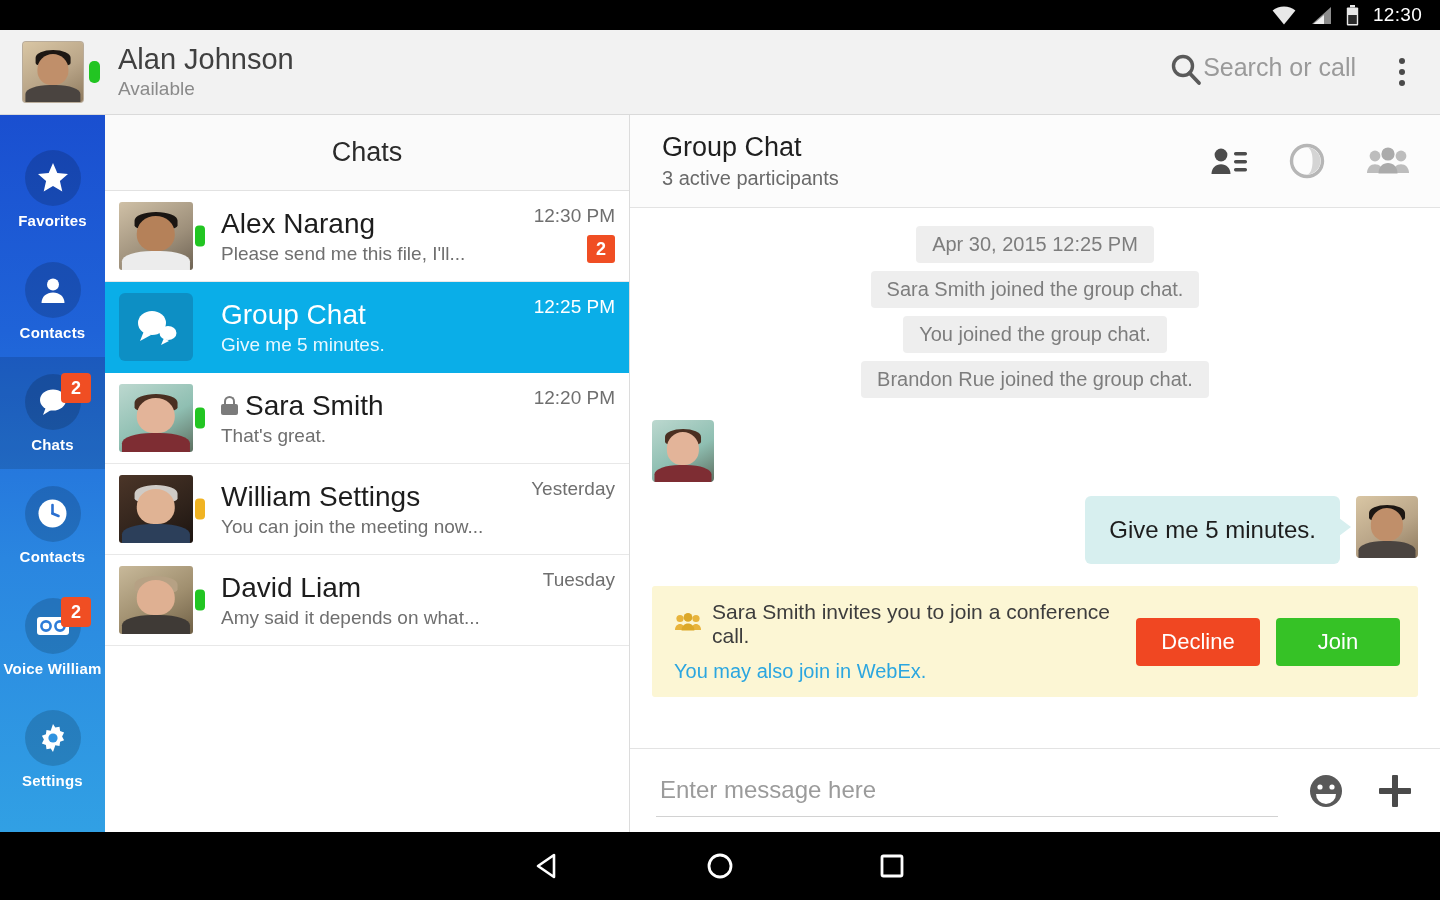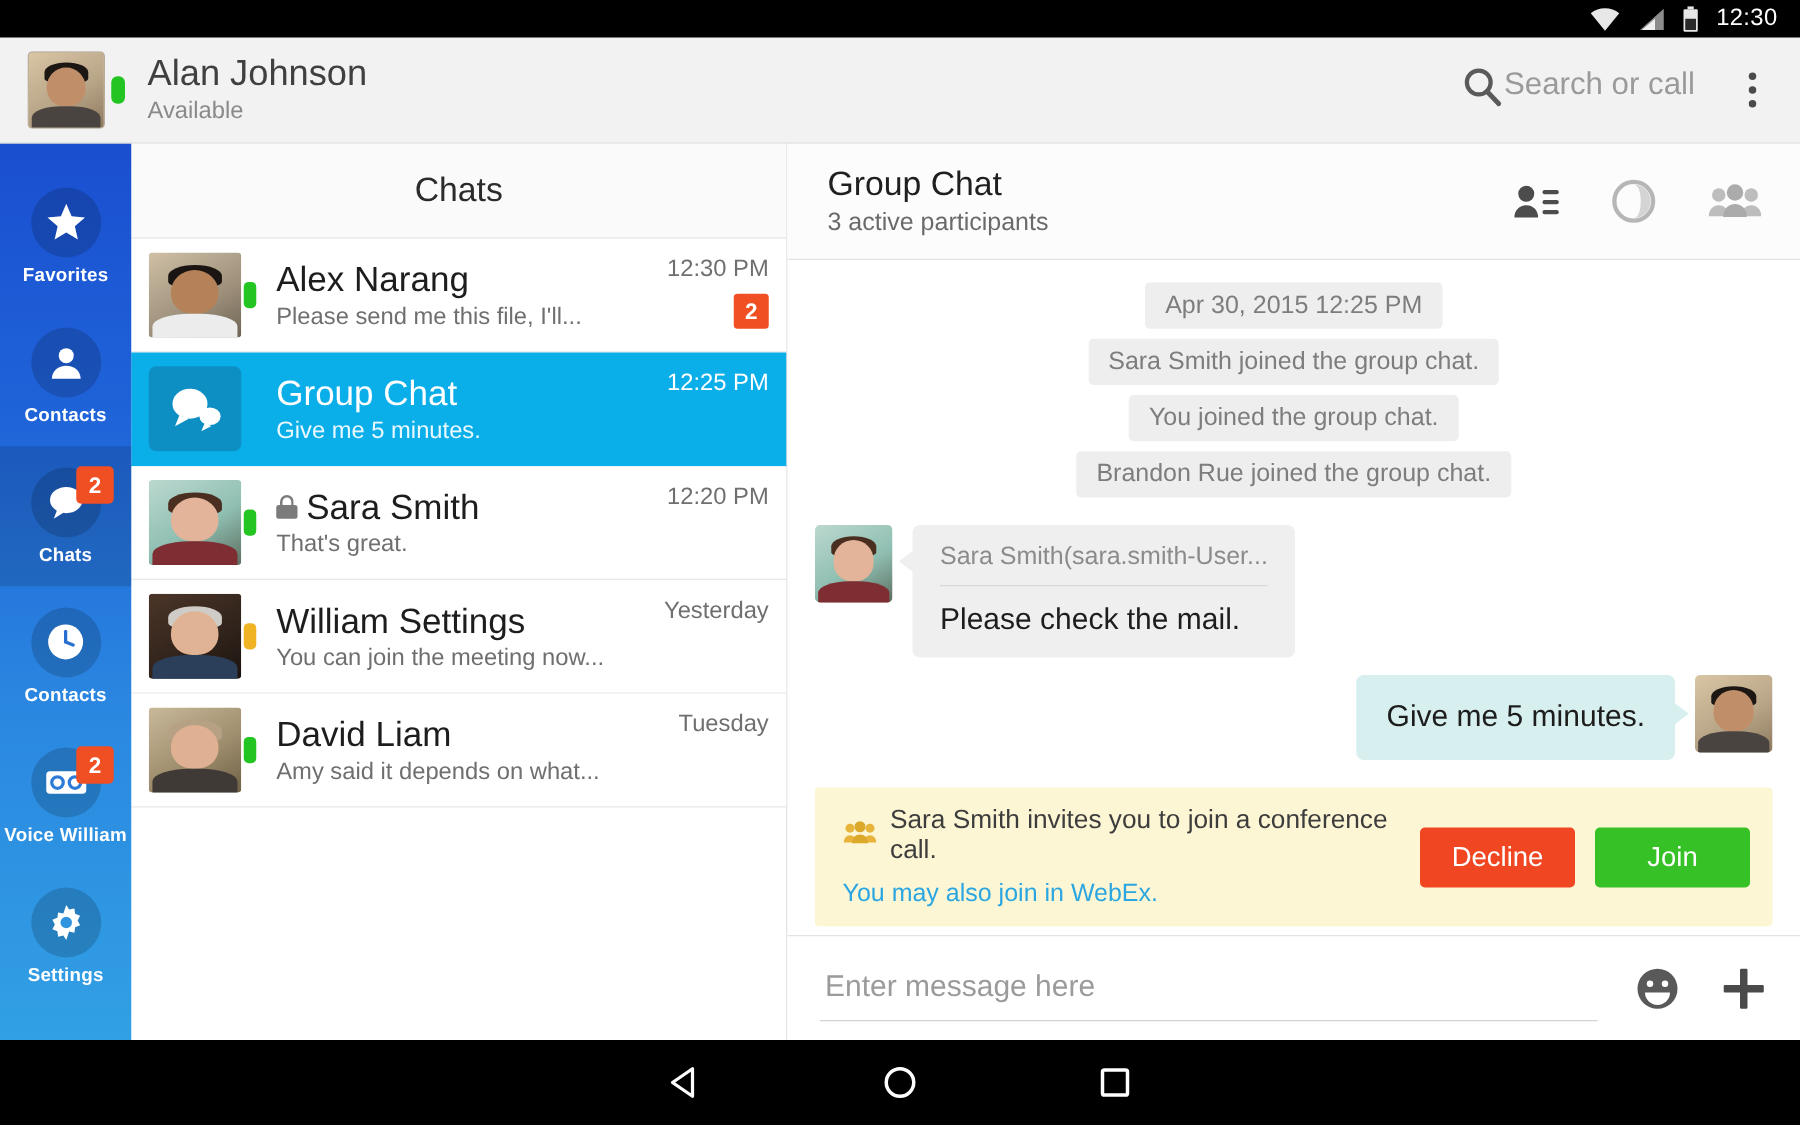--- a/index.html
+++ b/index.html
@@ -541,24 +541,20 @@
 
         <div class="msg-row in">
           <div class="msg-av">
             <div class="face">
               <div class="bg" style="background:linear-gradient(150deg,#bcd8cf 0%,#8fbfb2 55%,#5d6f60 100%)"></div>
               <div class="hair" style="background:#4a2f21"></div>
               <div class="head" style="background:#e3b499"></div>
               <div class="body" style="background:#7e2d33"></div>
             </div>
           </div>
-          <div class="bubble in">
-            <div class="bubble-sender">Sara Smith(sara.smith-User...</div>
-            <div class="bubble-text">Please check the mail.</div>
-          </div>
         </div>
 
         <div class="msg-row out">
           <div class="bubble out">
             <div class="bubble-text">Give me 5 minutes.</div>
           </div>
           <div class="msg-av">
             <div class="face">
               <div class="bg" style="background:linear-gradient(150deg,#d9c6a4 0%,#b9a588 55%,#8e7a5e 100%)"></div>
               <div class="hair" style="background:#1d1713"></div>

